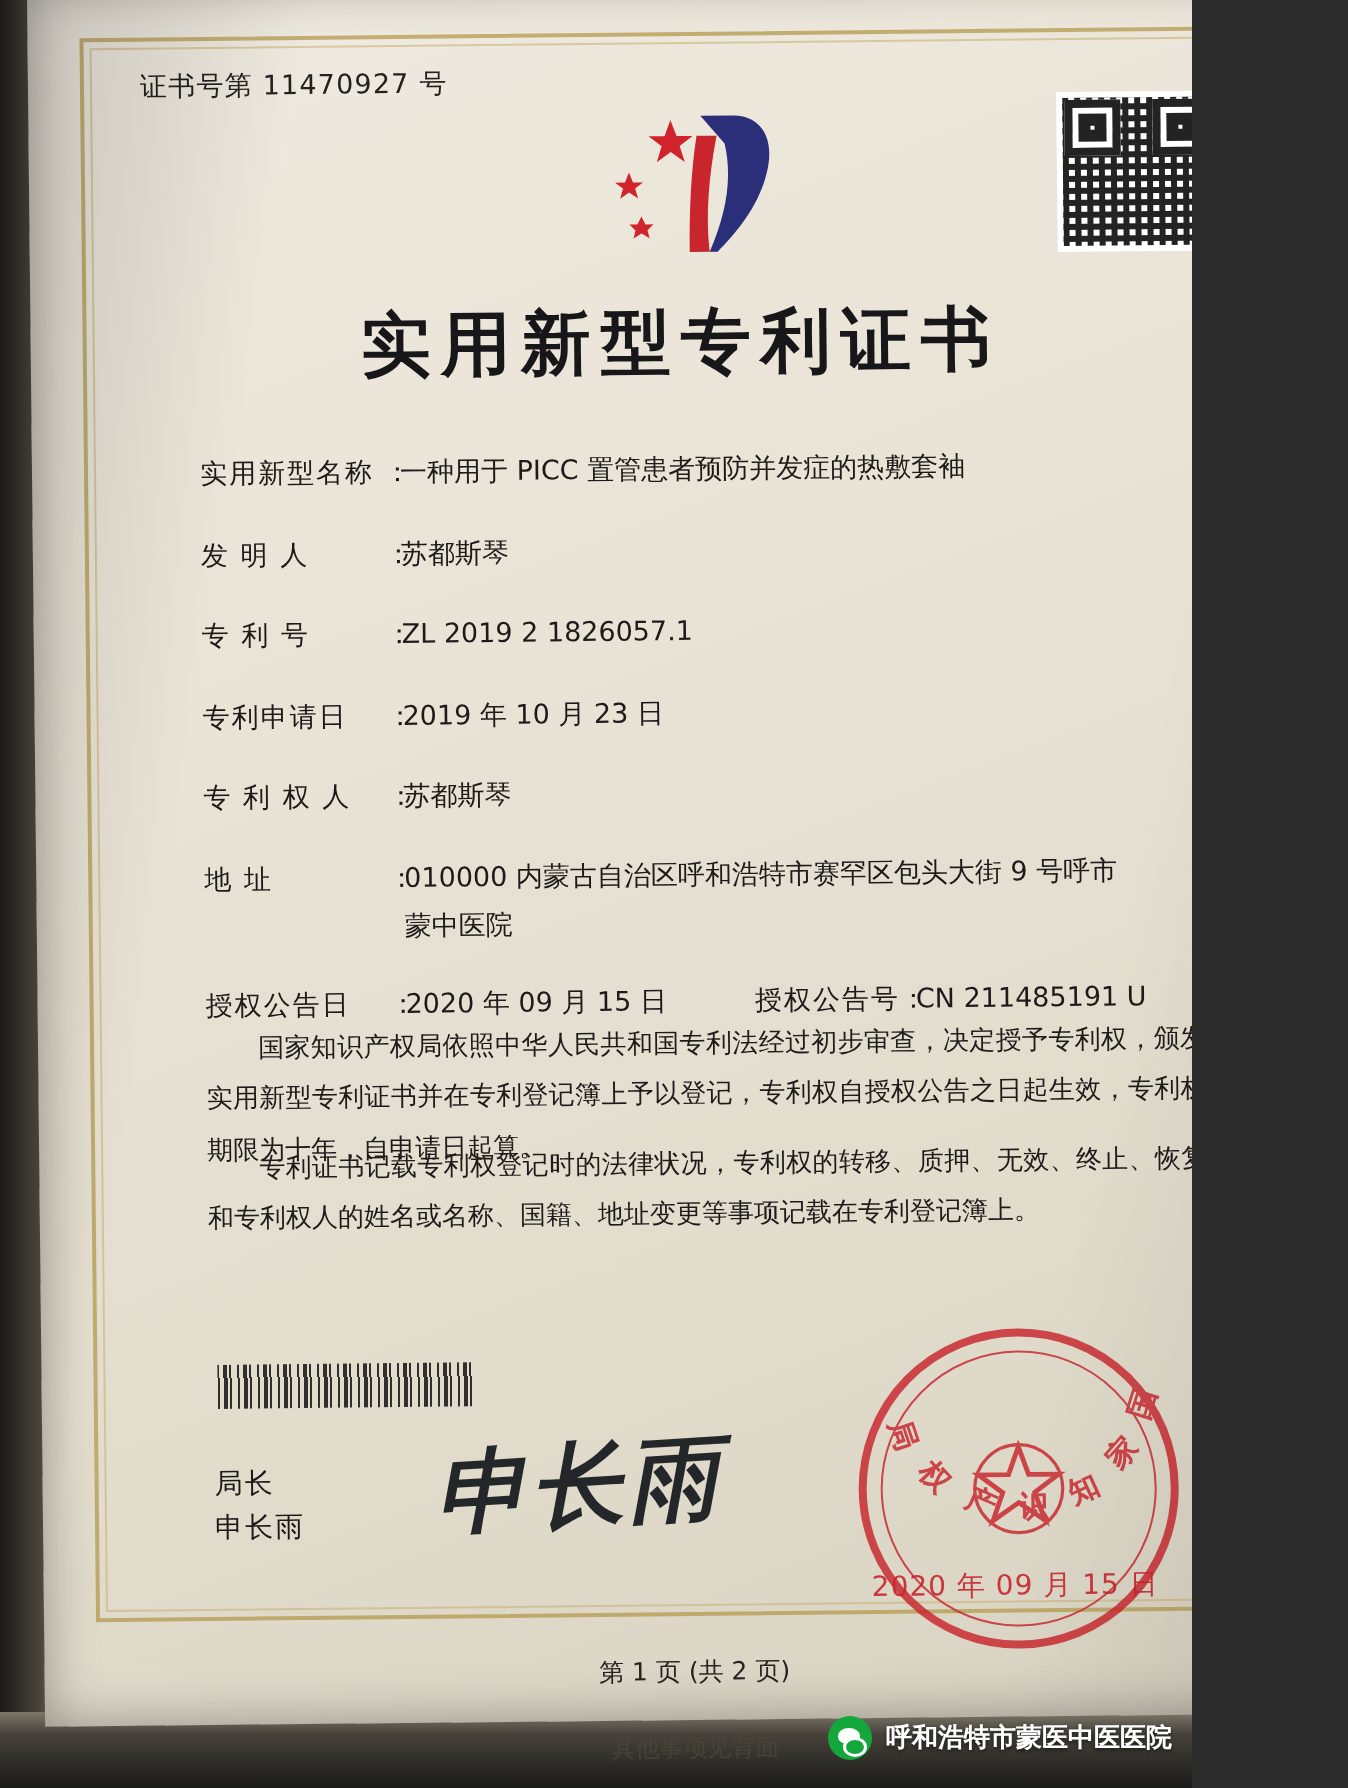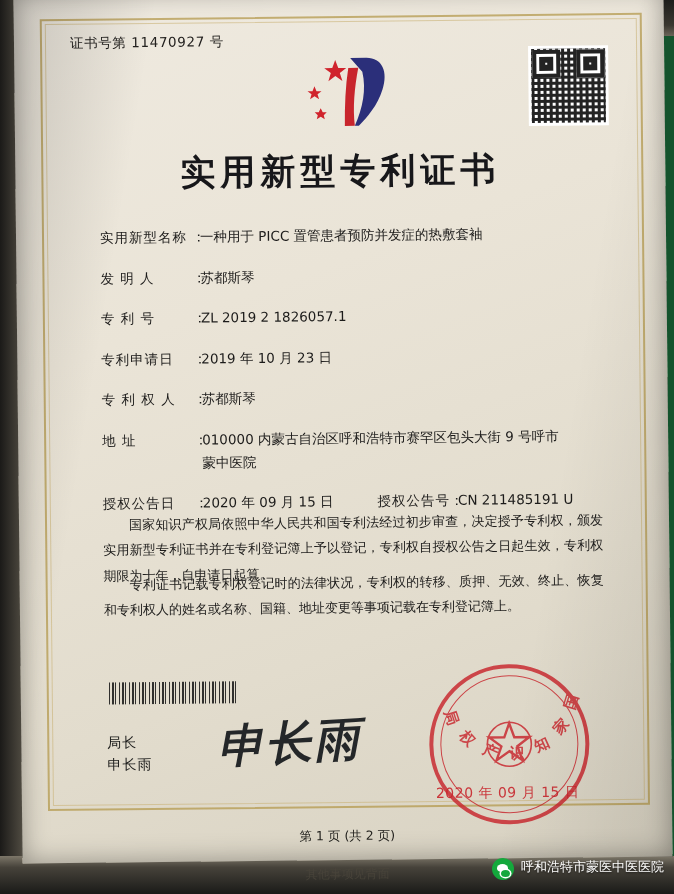--- a/index.html
+++ b/index.html
@@ -8,21 +8,21 @@
     background: #2b2b2b;
   }
   body {
     width: 674px;
     height: 894px;
     overflow: hidden;
     font-family: "Liberation Serif", serif;
   }
   .photo {
     position: relative;
-    width: 674px;
+    width: 596px;
     height: 894px;
     background: #14532d;
     overflow: hidden;
   }
   
   .paper {
     position: absolute;
     left: 18px;
     top: -10px;
     width: 650px;
@@ -286,26 +286,27 @@
     font-family: "DejaVu Sans", sans-serif;
     opacity: .8;
   }
 
   
   .wm {
     position: absolute;
     right: 10px;
     bottom: 14px;
     display: flex;
-    align-items: flex-start;
+    align-items: center;
     gap: 7px;
     color: #ffffff;
     font-size: 13px;
     font-family: "DejaVu Sans", sans-serif;
     text-shadow: 0 1px 2px rgba(0,0,0,.6);
+    font-weight: bold;
   }
   .wm-logo {
     width: 22px; height: 22px;
     border-radius: 50%;
     background: #14a83c;
     position: relative;
     flex: 0 0 22px;
   }
   .wm-logo:before {
     content: "";

